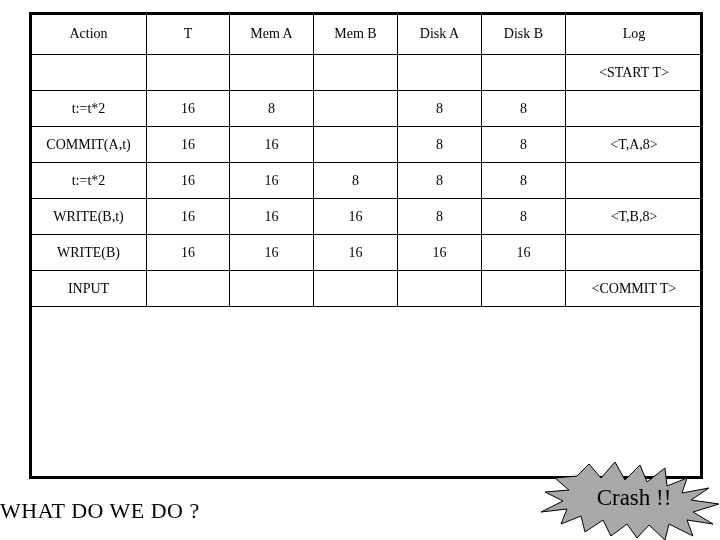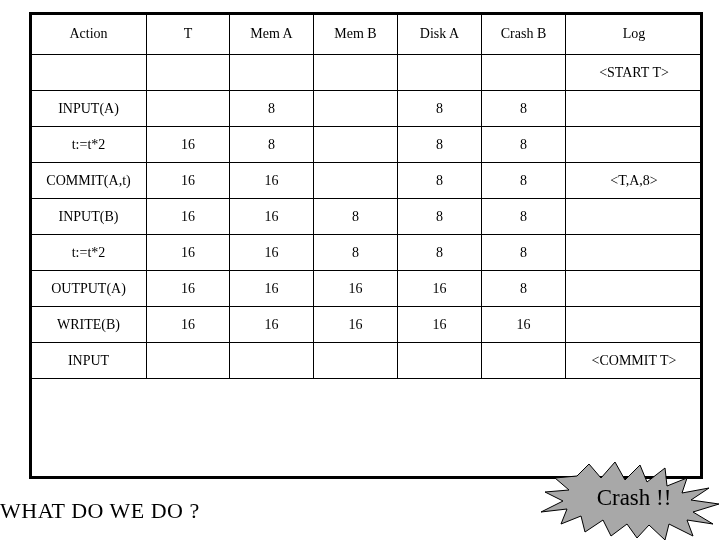--- a/index.html
+++ b/index.html
@@ -130,87 +130,69 @@
         <col class="col-diskb">
         <col class="col-log">
     </colgroup>
     <thead>
       <tr>
         <th>Action</th>
         <th>T</th>
         <th>Mem A</th>
         <th>Mem B</th>
         <th>Disk A</th>
-        <th>Crash B</th>
+        <th>Disk B</th>
         <th>Log</th>
       </tr>
     </thead>
     <tbody id="trace-body">
         <tr>
           <td></td>
           <td></td>
           <td></td>
           <td></td>
           <td></td>
           <td></td>
           <td>&lt;START T&gt;</td>
         </tr>
         <tr>
-          <td>INPUT(A)</td>
-          <td></td>
-          <td>8</td>
-          <td></td>
-          <td>8</td>
-          <td>8</td>
-          <td></td>
-        </tr>
-        <tr>
           <td>t:=t*2</td>
           <td>16</td>
           <td>8</td>
           <td></td>
           <td>8</td>
           <td>8</td>
           <td></td>
         </tr>
         <tr>
           <td>COMMIT(A,t)</td>
           <td>16</td>
           <td>16</td>
           <td></td>
           <td>8</td>
           <td>8</td>
           <td>&lt;T,A,8&gt;</td>
         </tr>
         <tr>
-          <td>INPUT(B)</td>
-          <td>16</td>
-          <td>16</td>
-          <td>8</td>
-          <td>8</td>
-          <td>8</td>
-          <td></td>
-        </tr>
-        <tr>
           <td>t:=t*2</td>
           <td>16</td>
           <td>16</td>
           <td>8</td>
           <td>8</td>
           <td>8</td>
           <td></td>
         </tr>
         <tr>
-          <td>OUTPUT(A)</td>
-          <td>16</td>
-          <td>16</td>
-          <td>16</td>
-          <td>16</td>
-          <td>8</td>
-          <td></td>
+          <td>WRITE(B,t)</td>
+          <td>16</td>
+          <td>16</td>
+          <td>16</td>
+          <td>8</td>
+          <td>8</td>
+          <td>&lt;T,B,8&gt;</td>
         </tr>
         <tr>
           <td>WRITE(B)</td>
           <td>16</td>
           <td>16</td>
           <td>16</td>
           <td>16</td>
           <td>16</td>
           <td></td>
         </tr>

